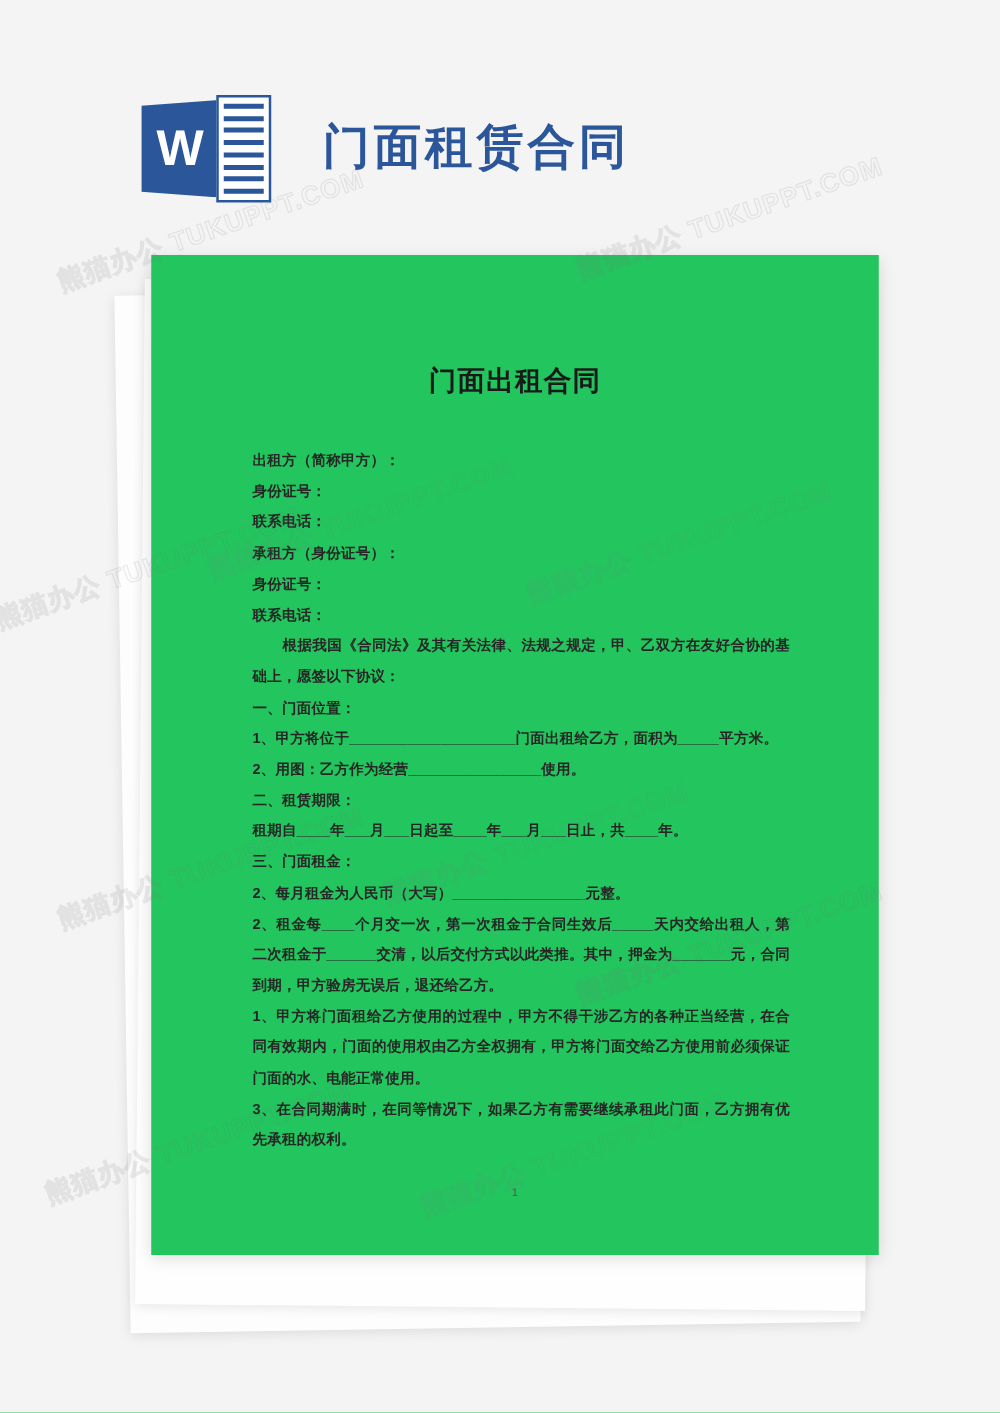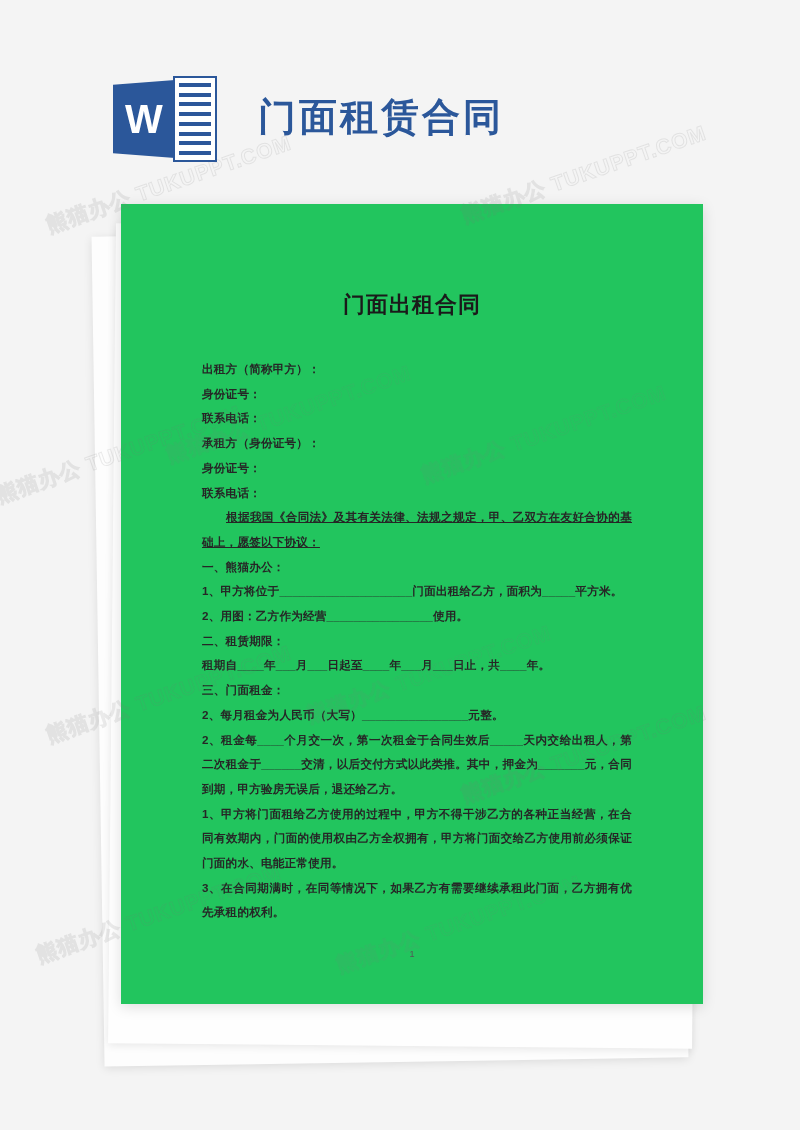--- a/index.html
+++ b/index.html
@@ -171,21 +171,20 @@
     font-size: 11.6px;
     line-height: 24.7px;
     color: #262626;
     font-weight: bold;
     margin: 0;
     letter-spacing: 0.2px;
     text-align: justify;
   }
   .p.indent {
     text-indent: 24px;
-    text-decoration: underline;
   }
   .page-num {
     position: absolute;
     left: 0;
     top: 745px;
     width: 582px;
     text-align: center;
     font-size: 9px;
     color: #555;
   }
@@ -238,21 +237,21 @@
 
         <p class="p">出租方（简称甲方）：</p>
         <p class="p">身份证号：</p>
         <p class="p">联系电话：</p>
         <p class="p">承租方（身份证号）：</p>
         <p class="p">身份证号：</p>
         <p class="p">联系电话：</p>
 
         <p class="p indent">根据我国《合同法》及其有关法律、法规之规定，甲、乙双方在友好合协的基础上，愿签以下协议：</p>
 
-        <p class="p">一、熊猫办公：</p>
+        <p class="p">一、门面位置：</p>
         <p class="p">1、甲方将位于____________________门面出租给乙方，面积为_____平方米。</p>
         <p class="p">2、用图：乙方作为经营________________使用。</p>
 
         <p class="p">二、租赁期限：</p>
         <p class="p">租期自____年___月___日起至____年___月___日止，共____年。</p>
 
         <p class="p">三、门面租金：</p>
         <p class="p">2、每月租金为人民币（大写）________________元整。</p>
         <p class="p">2、租金每____个月交一次，第一次租金于合同生效后_____天内交给出租人，第二次租金于______交清，以后交付方式以此类推。其中，押金为_______元，合同到期，甲方验房无误后，退还给乙方。</p>
 

